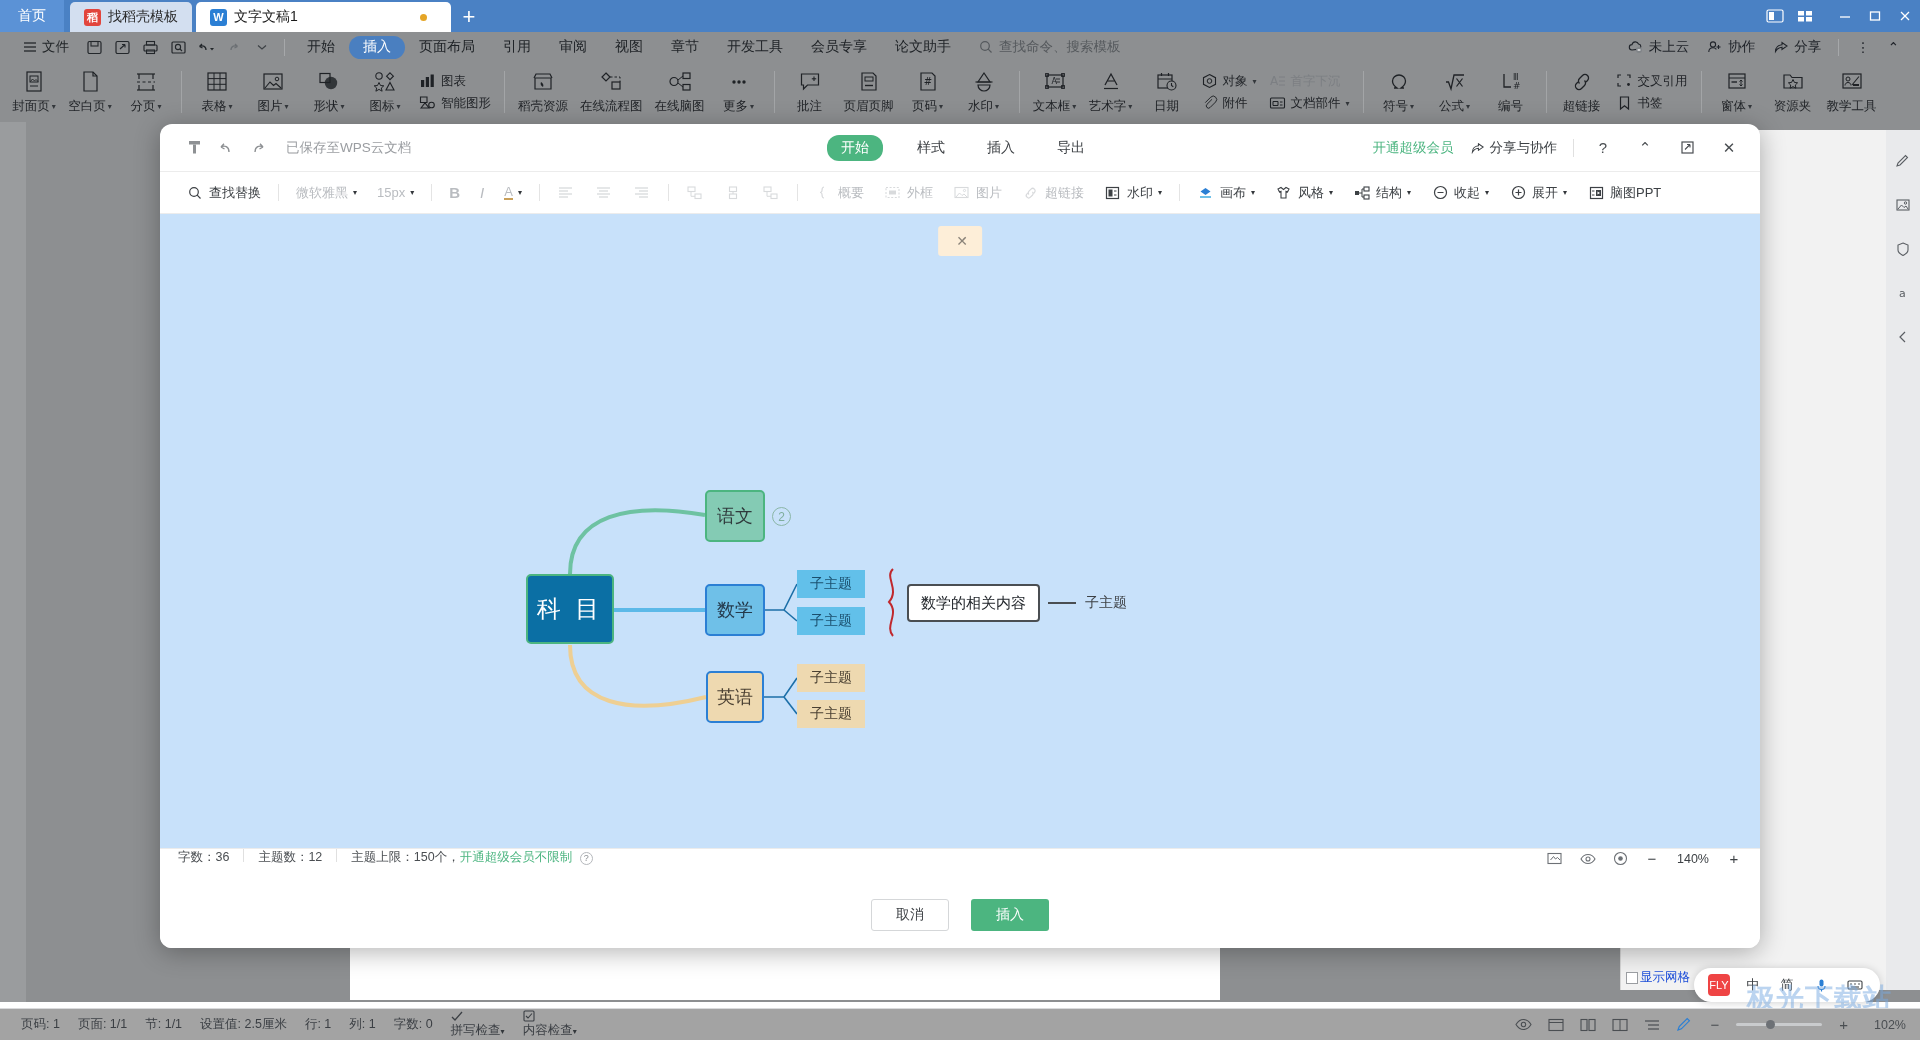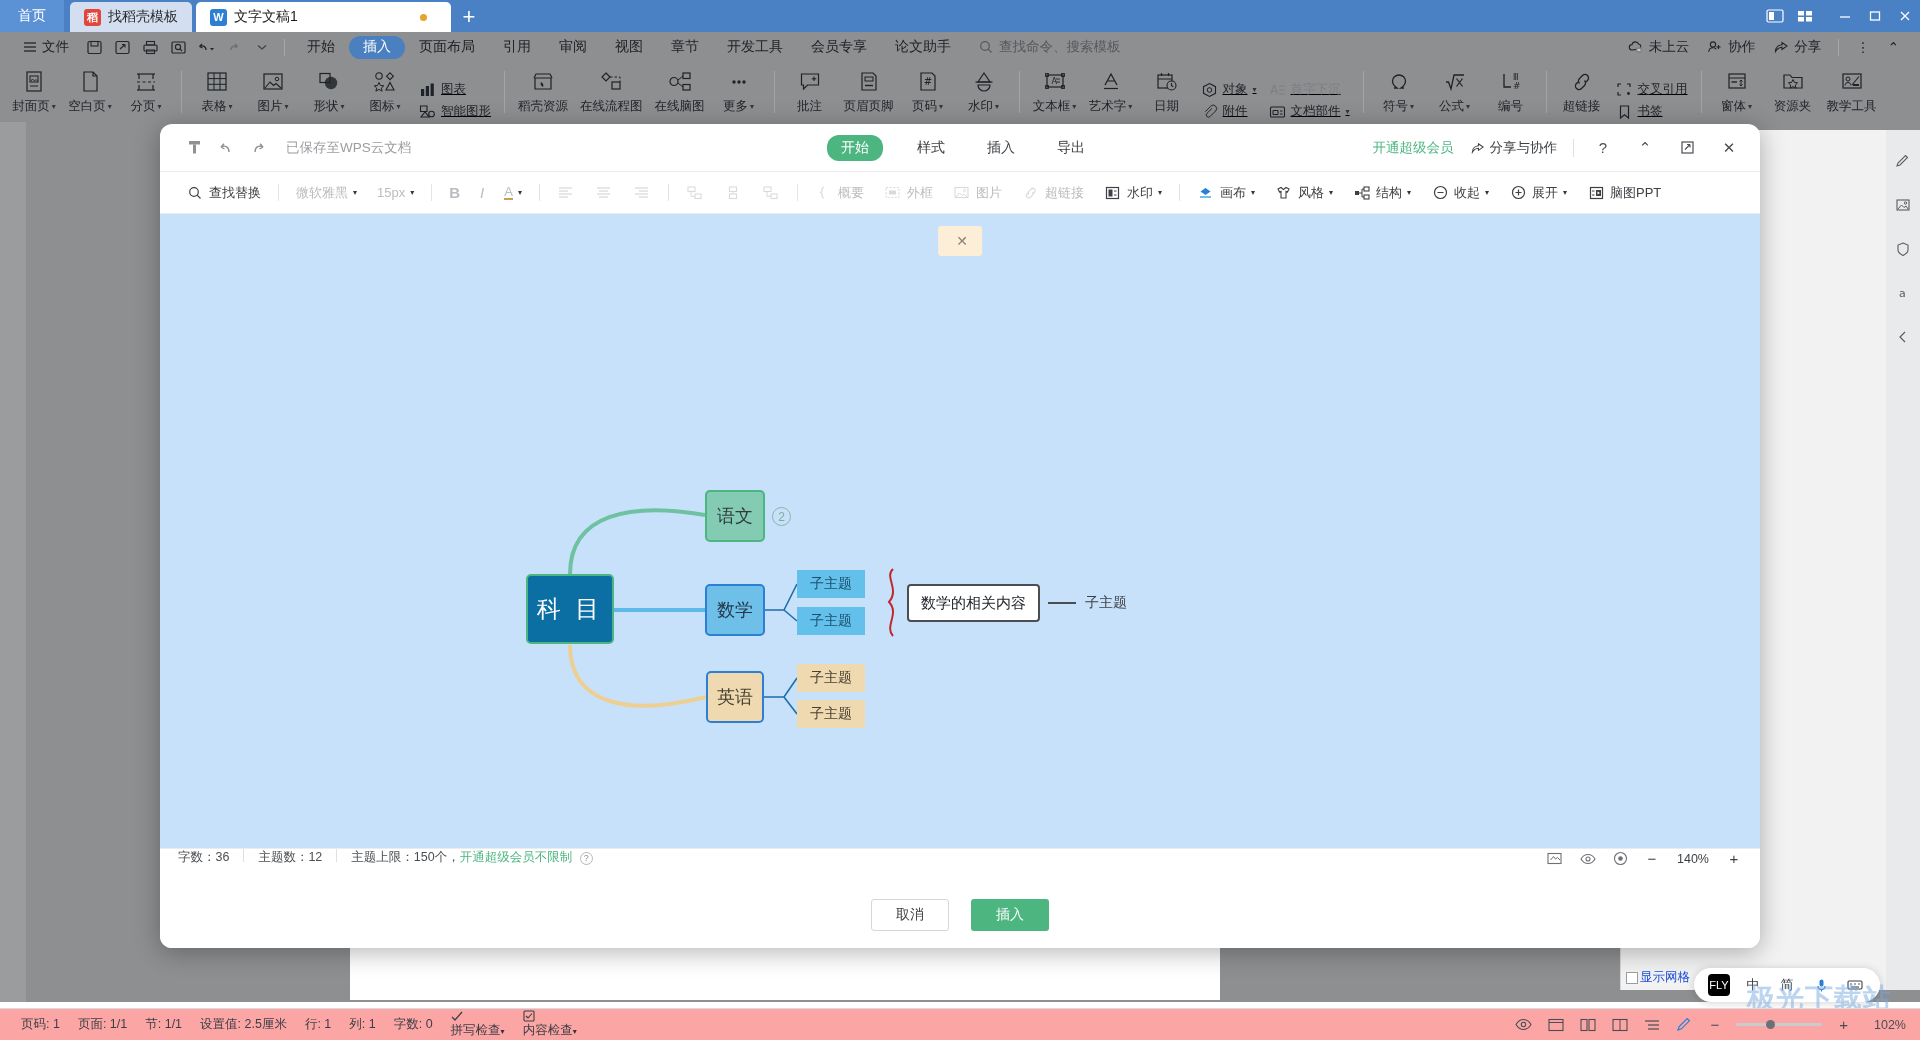--- a/index.html
+++ b/index.html
@@ -56,21 +56,21 @@
   .ribbon {
     position: absolute; top: 62px; left: 0; width: 1920px; height: 60px;
     background: #8d8f91; display: flex; align-items: center; padding-left: 6px;
   }
   .rb {
     display: flex; flex-direction: column; align-items: center; justify-content: center;
     min-width: 56px; padding: 0 6px; height: 56px; color: #1f2226;
   }
   .rb .g { height: 26px; display: flex; align-items: center; justify-content: center; }
   .rb .l { font-size: 12.5px; margin-top: 3px; white-space: nowrap; display: flex; align-items: center; gap: 2px;}
-  .rb-col2 { display: flex; flex-direction: column; justify-content: flex-end; height: 56px; gap: 5px; padding: 0 6px; text-decoration: underline; }
+  .rb-col2 { display: flex; flex-direction: column; justify-content: center; height: 56px; gap: 5px; padding: 0 6px; }
   .rb-col2 .row { display: flex; align-items: center; gap: 5px; font-size: 12.5px; color: #1f2226; white-space: nowrap; }
   .rb-col2 .row.dim { color: #7c7f83; }
   .rb-sep { width: 1px; height: 42px; background: #a3a5a7; margin: 0 7px; }
   .caret { font-size: 8px; color: #33373b; }
   svg { display: block; }
 
   
   .doc-area { position: absolute; top: 122px; left: 0; width: 1920px; height: 880px; background: #8d8f91; }
   .ruler-left { position: absolute; left: 0; top: 122px; width: 26px; height: 880px; background: #9a9c9e; }
   .page-white { position: absolute; left: 350px; top: 140px; width: 870px; height: 860px; background: #fff; }
@@ -166,37 +166,37 @@
     height: 66px; display: flex; align-items: center; justify-content: center; gap: 22px;
     background: #fff; flex: 0 0 auto;
   }
   .btn { height: 32px; border-radius: 3px; font-size: 14px; display: flex; align-items: center; justify-content: center; }
   .btn-cancel { width: 78px; border: 1px solid #d5d7d9; background: #fff; color: #3d4145; }
   .btn-primary { width: 78px; background: #4cb580; color: #fff; }
 
   
   .statusbar {
     position: absolute; bottom: 0; left: 0; width: 1920px; height: 32px;
-    background: #fca5a5; border-top: 1px solid #d9dadc; display: flex; align-items: center;
+    background: #a3a3a3; border-top: 1px solid #d9dadc; display: flex; align-items: center;
     padding: 4px 12px; font-size: 12.5px; color: #3b3f44; gap: 0;
   }
   .sb { padding: 0 9px; white-space: nowrap; }
   .sb-right { margin-left: auto; display: flex; align-items: center; gap: 13px; color: #4a4e52; }
   .sb-ico { width: 19px; height: 19px; display:flex; align-items:center; justify-content:center; }
   .sb-zoom-track { width: 86px; height: 3px; background: #c9cbcd; border-radius: 2px; position: relative; }
   .sb-zoom-knob { position: absolute; left: 30px; top: -3px; width: 9px; height: 9px; border-radius: 50%; background: #6d7176; }
 
   
   .ime-bar {
     position: absolute; right: 40px; bottom: 38px; height: 34px; background: #fff;
     border-radius: 17px; box-shadow: 0 1px 8px rgba(0,0,0,.18);
     display: flex; align-items: center; gap: 12px; padding: 0 14px;
   }
   .ime-b { width: 22px; height: 22px; display:flex; align-items:center; justify-content:center; color:#3d4145; font-size:13px;}
-  .ime-blue { background: #000000; color:#fff; border-radius:4px; font-size:11px; }
+  .ime-blue { background: #ef4444; color:#fff; border-radius:4px; font-size:11px; }
   .wm { position: absolute; right: 44px; bottom: 6px; font-size: 12px; color: #7fa8d8; }
   .wm-big { position: absolute; right: 28px; bottom: 22px; font-size: 28px; color: rgba(120,170,225,.5); font-weight: bold; letter-spacing: 1px; }
   .showfield { position: absolute; right: 230px; bottom: 54px; font-size: 12.5px; color: #1d4ed8; display: flex; align-items: center; gap: 2px; }
   .chk { width: 12px; height: 12px; border: 1px solid #9a9da1; background: #fff; }
 </style>
 </head>
 <body>
 
 <div id="root">
 

